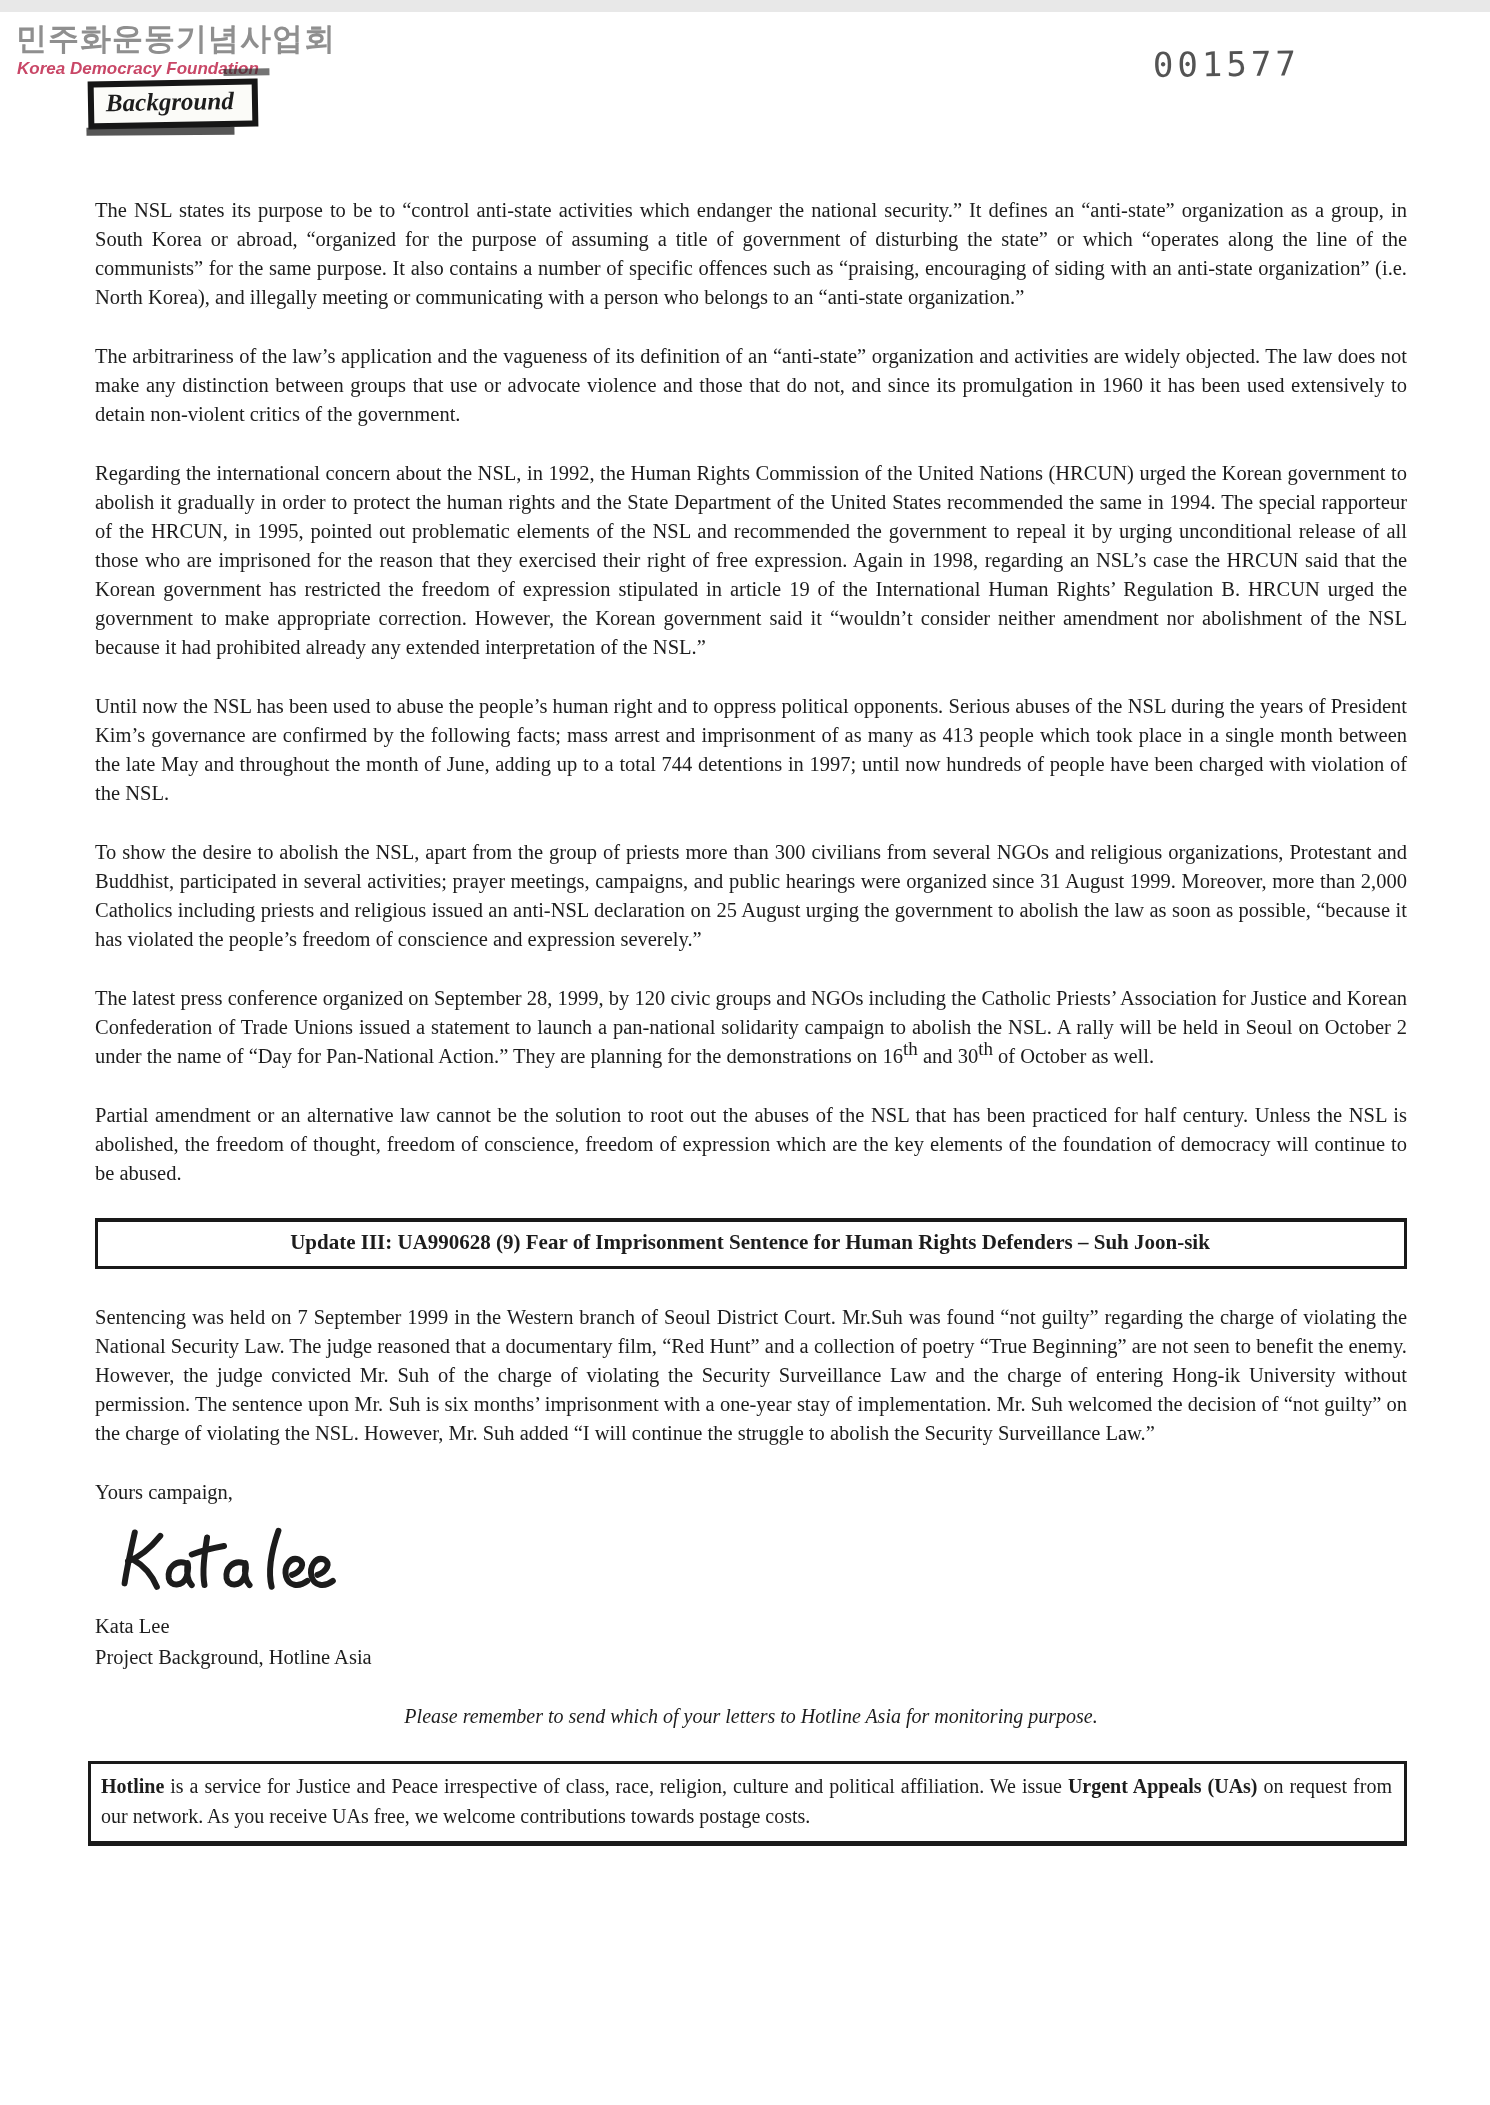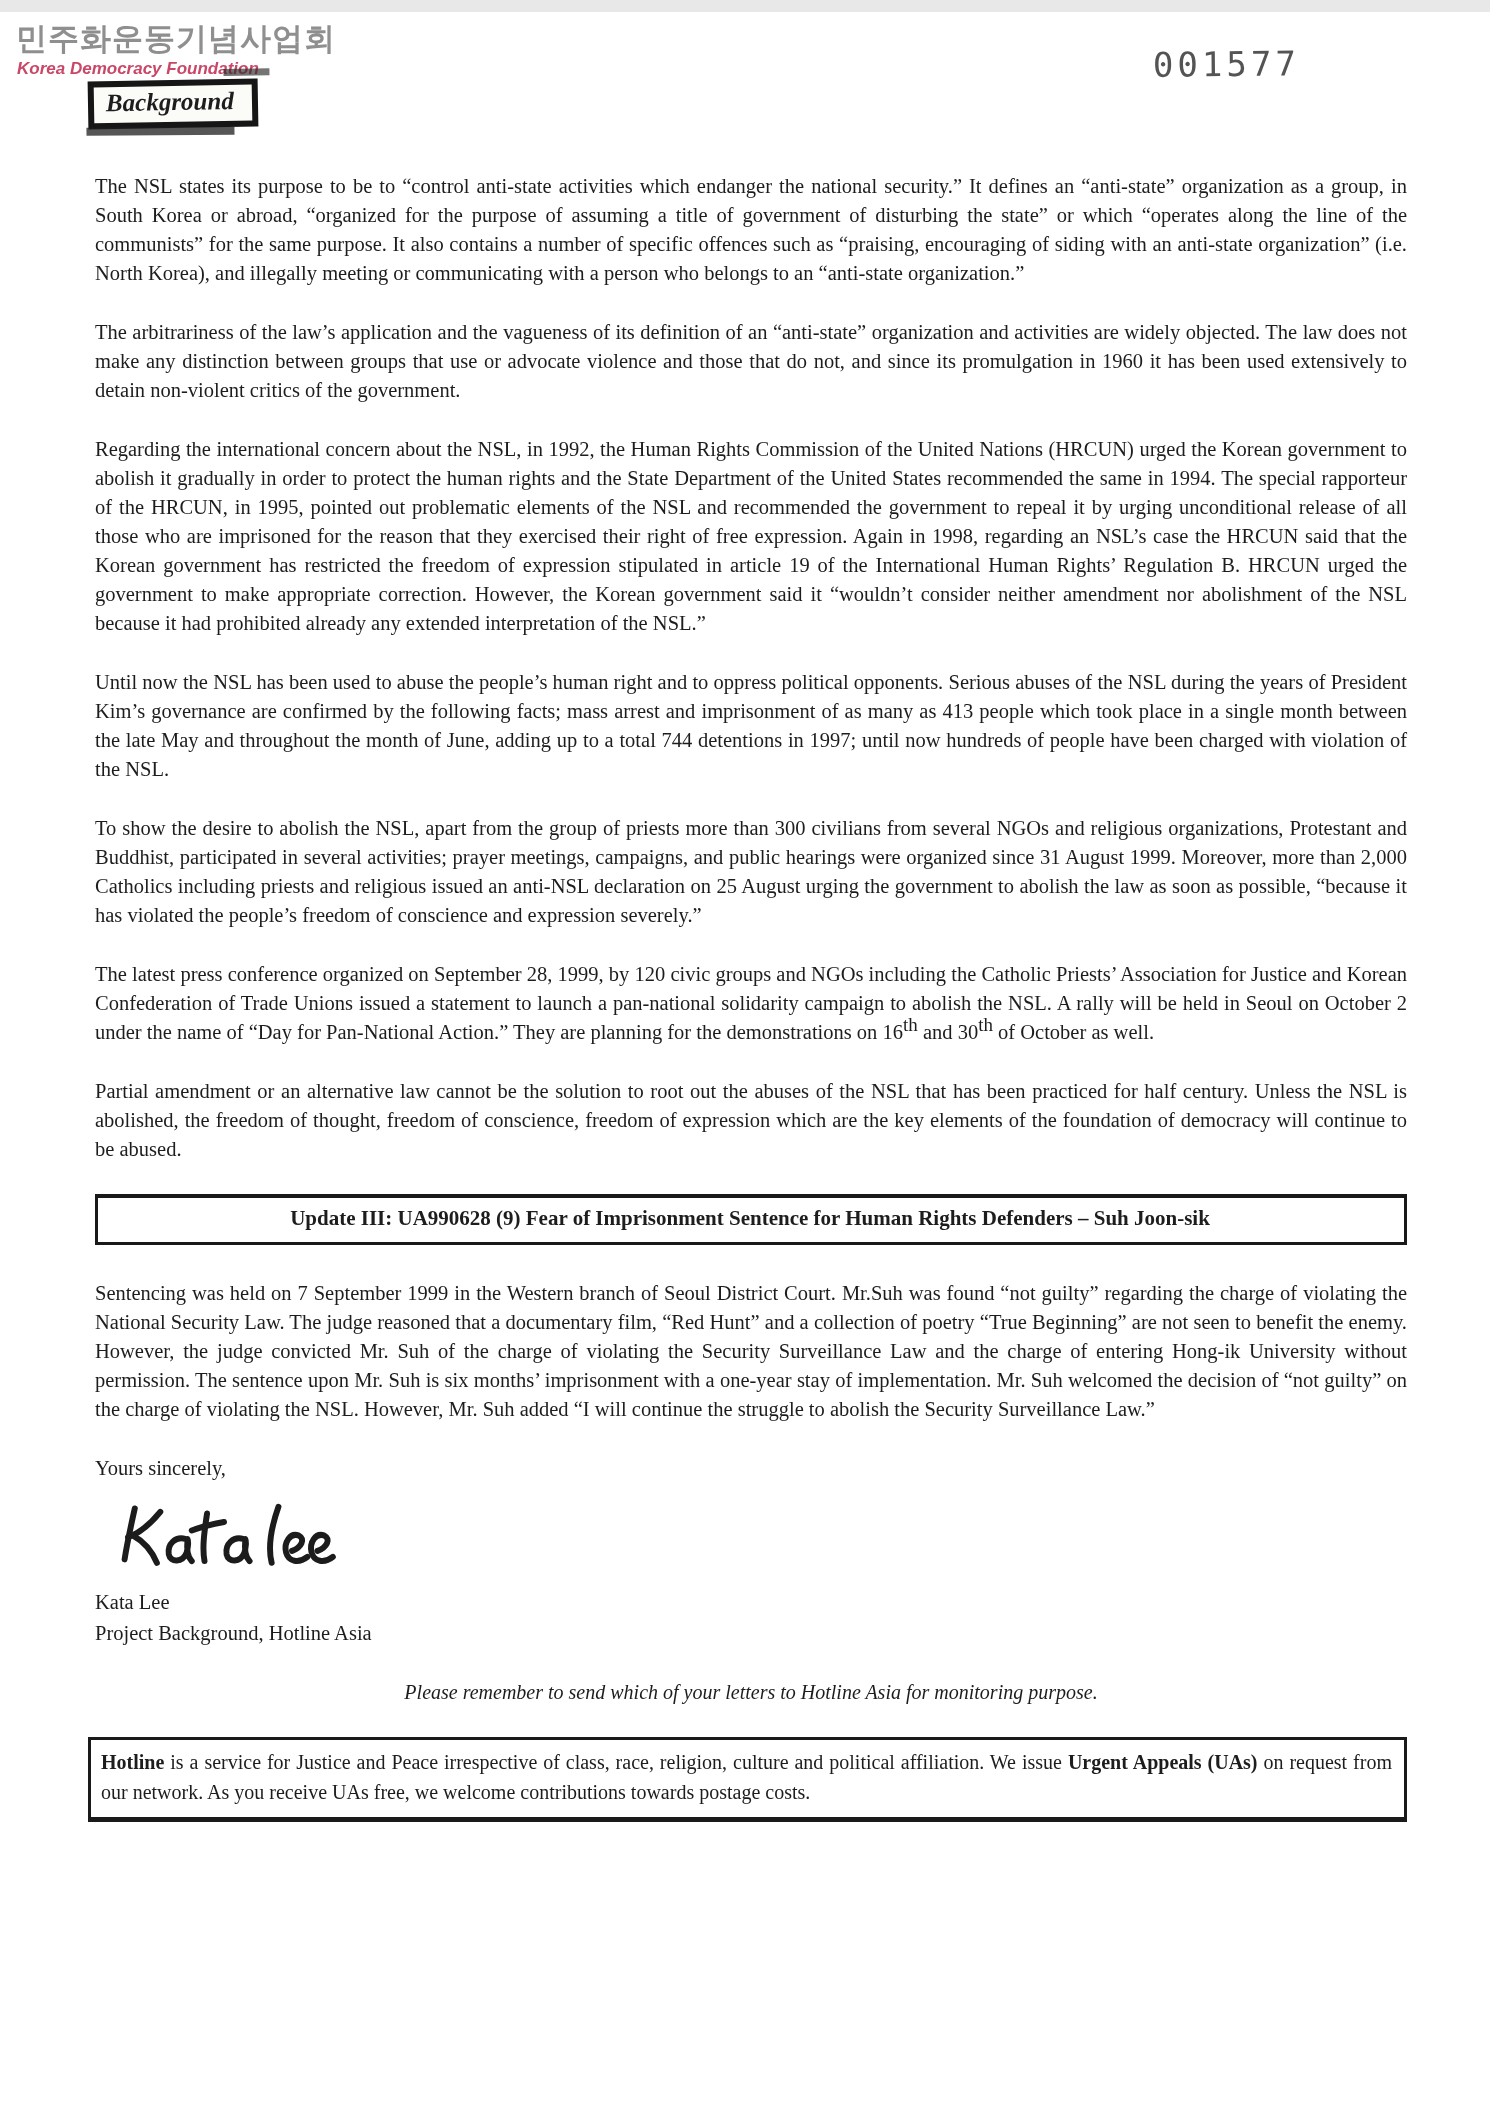--- a/index.html
+++ b/index.html
@@ -35,21 +35,21 @@
   .bg-stamp::after {
     content:""; position:absolute; left:-8px; right:18px; bottom:-13px;
     height:8px; background:#1d1d1d; opacity:.75; transform:rotate(.6deg);
   }
   .bg-stamp::before {
     content:""; position:absolute; right:-18px; top:-16px;
     width:46px; height:7px; background:#2a2a2a; opacity:.65;
   }
   
   main {
-    position:absolute; top:160px; left:95px; width:1312px;
+    position:absolute; top:184px; left:95px; width:1312px;
     font-size:20.5px; line-height:29px; text-align:justify;
   }
   main p { margin:0 0 30px 0; }
   sup.ord { vertical-align:super; font-size:19px; line-height:0; }
   .update-heading {
     border:3px solid #191919; border-top-width:4px;
     padding:6px 12px 9px 10px; margin:4px 0 34px 0;
     font-weight:bold; font-size:21px; text-align:center;
   }
   
@@ -84,21 +84,21 @@
     <p>To show the desire to abolish the NSL, apart from the group of priests more than 300 civilians from several NGOs and religious organizations, Protestant and Buddhist, participated in several activities; prayer meetings, campaigns, and public hearings were organized since 31 August 1999.  Moreover, more than 2,000 Catholics including priests and religious issued an anti-NSL declaration on 25 August urging the government to abolish the law as soon as possible, “because it has violated the people’s freedom of conscience and expression severely.”</p>
     <p>
       <span>The latest press conference organized on September 28, 1999, by 120 civic groups and NGOs including the Catholic Priests’ Association for Justice and Korean Confederation of Trade Unions issued a statement to launch a pan-national solidarity campaign to abolish the NSL.  A rally will be held in Seoul on October 2 under the name of “Day for Pan-National Action.”  They are planning for the demonstrations on 16</span><sup class="ord">th</sup><span> and 30</span><sup class="ord">th</sup><span> of October as well.</span>
     </p>
     <p>Partial amendment or an alternative law cannot be the solution to root out the abuses of the NSL that has been practiced for half century.  Unless the NSL is abolished, the freedom of thought, freedom of conscience, freedom of expression which are the key elements of the foundation of democracy will continue to be abused.</p>
 
     <div class="update-heading">Update III: UA990628 (9) Fear of Imprisonment Sentence for Human Rights Defenders – Suh Joon-sik</div>
 
     <p>Sentencing was held on 7 September 1999 in the Western branch of Seoul District Court.  Mr.Suh was found “not guilty” regarding the charge of violating the National Security Law.  The judge reasoned that a documentary film, “Red Hunt” and a collection of poetry “True Beginning” are not seen to benefit the enemy.  However, the judge convicted Mr. Suh of the charge of violating the Security Surveillance Law and the charge of entering Hong-ik University without permission.  The sentence upon Mr. Suh is six months’ imprisonment with a one-year stay of implementation.  Mr. Suh welcomed the decision of “not guilty” on the charge of violating the NSL.  However, Mr. Suh added “I will continue the struggle to abolish the Security Surveillance Law.”</p>
 
-    <p class="salutation">Yours sincerely,</p>
+    <p class="salutation">Yours campaign,</p>
 
     <svg class="signature-svg" width="255" height="92" viewBox="0 0 300 104" fill="none" stroke="#1c1c1c" stroke-width="7" stroke-linecap="round" stroke-linejoin="round">
       <path d="M28,16 C24,34 19,56 16,76"></path>
       <path d="M58,20 C45,36 31,46 20,50"></path>
       <path d="M26,48 C37,54 48,66 54,80"></path>
       <path d="M88,52 C76,48 66,58 68,70 C70,80 84,80 89,68 C91,60 91,54 90,52 C89,62 89,72 95,78"></path>
       <path d="M113,22 C110,42 107,62 110,78"></path>
       <path d="M95,42 C108,37 122,34 133,32"></path>
       <path d="M156,52 C144,48 134,58 136,70 C138,80 152,80 157,68 C159,60 159,54 158,52 C157,62 157,72 163,78"></path>
       <path d="M197,14 C190,34 184,60 189,80"></path>

